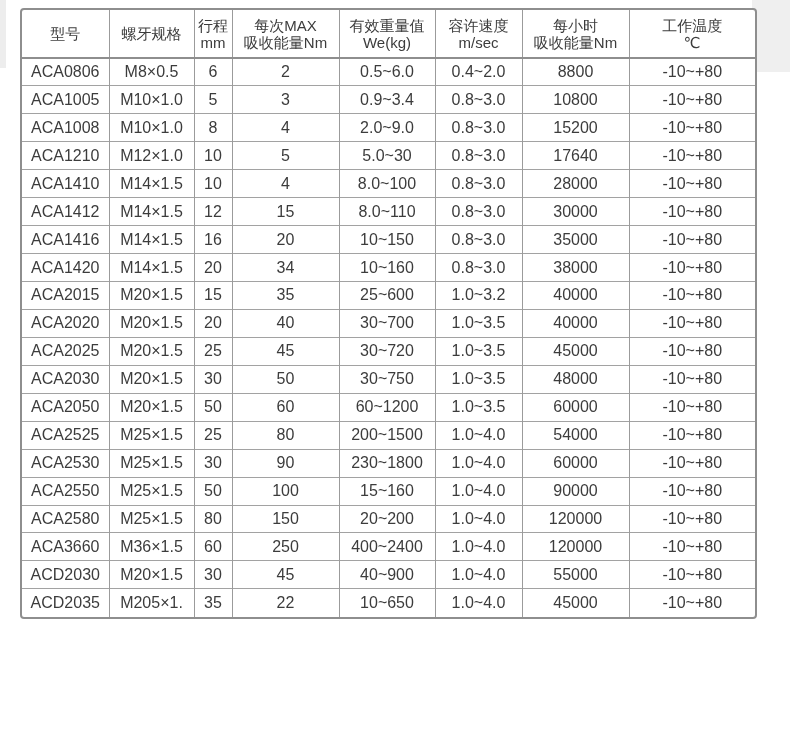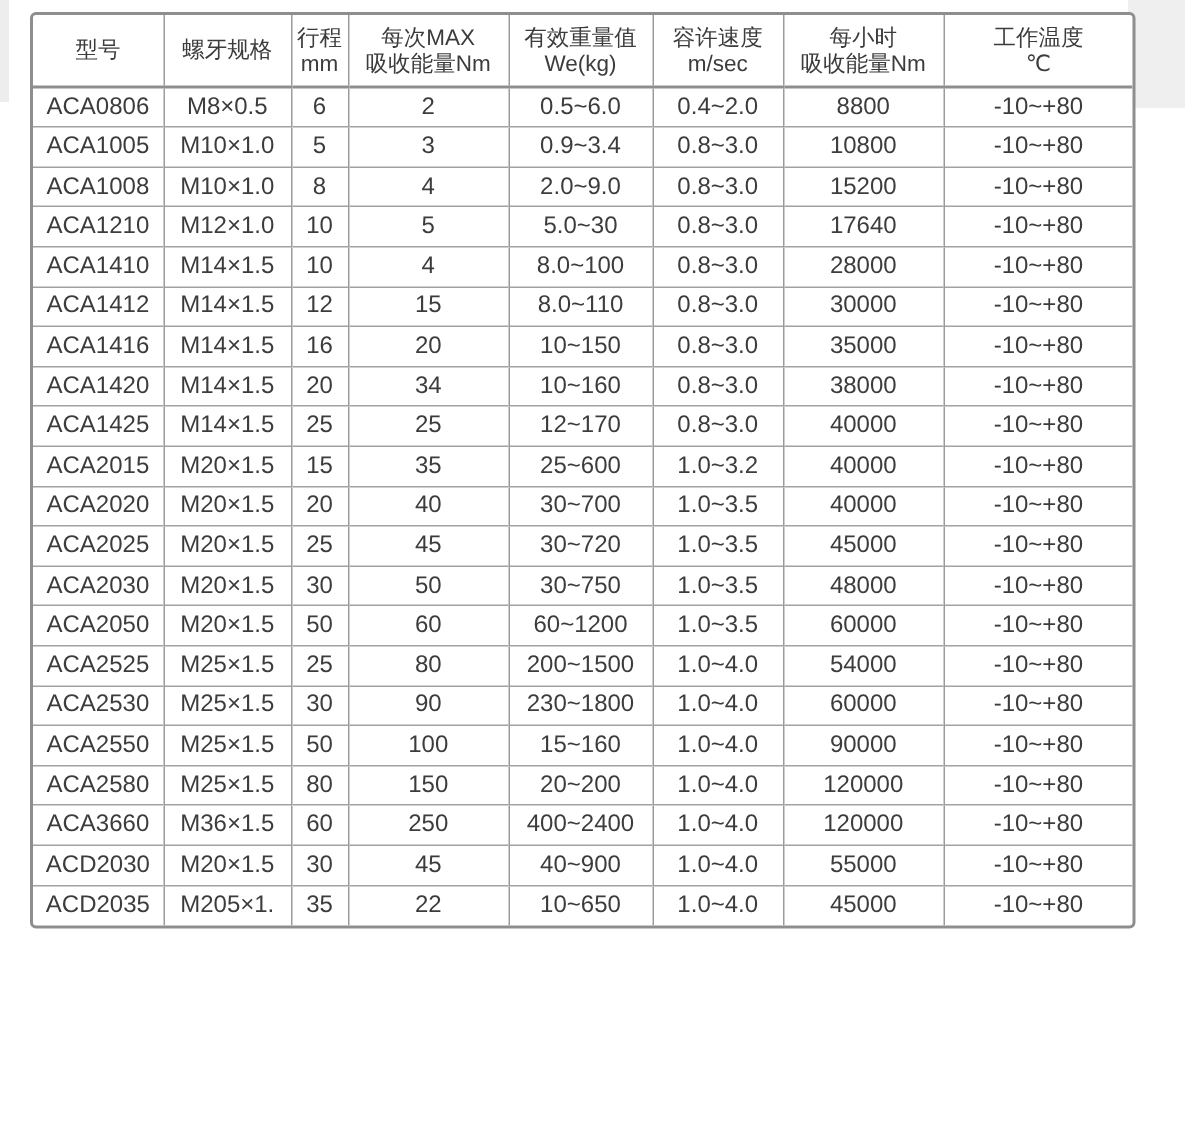--- a/index.html
+++ b/index.html
@@ -155,30 +155,20 @@
           <td>ACA1420</td>
           <td>M14×1.5</td>
           <td>20</td>
           <td>34</td>
           <td>10~160</td>
           <td>0.8~3.0</td>
           <td>38000</td>
           <td>-10~+80</td>
         </tr>
         <tr>
-          <td>ACA1425</td>
-          <td>M14×1.5</td>
-          <td>25</td>
-          <td>25</td>
-          <td>12~170</td>
-          <td>0.8~3.0</td>
-          <td>40000</td>
-          <td>-10~+80</td>
-        </tr>
-        <tr>
           <td>ACA2015</td>
           <td>M20×1.5</td>
           <td>15</td>
           <td>35</td>
           <td>25~600</td>
           <td>1.0~3.2</td>
           <td>40000</td>
           <td>-10~+80</td>
         </tr>
         <tr>

